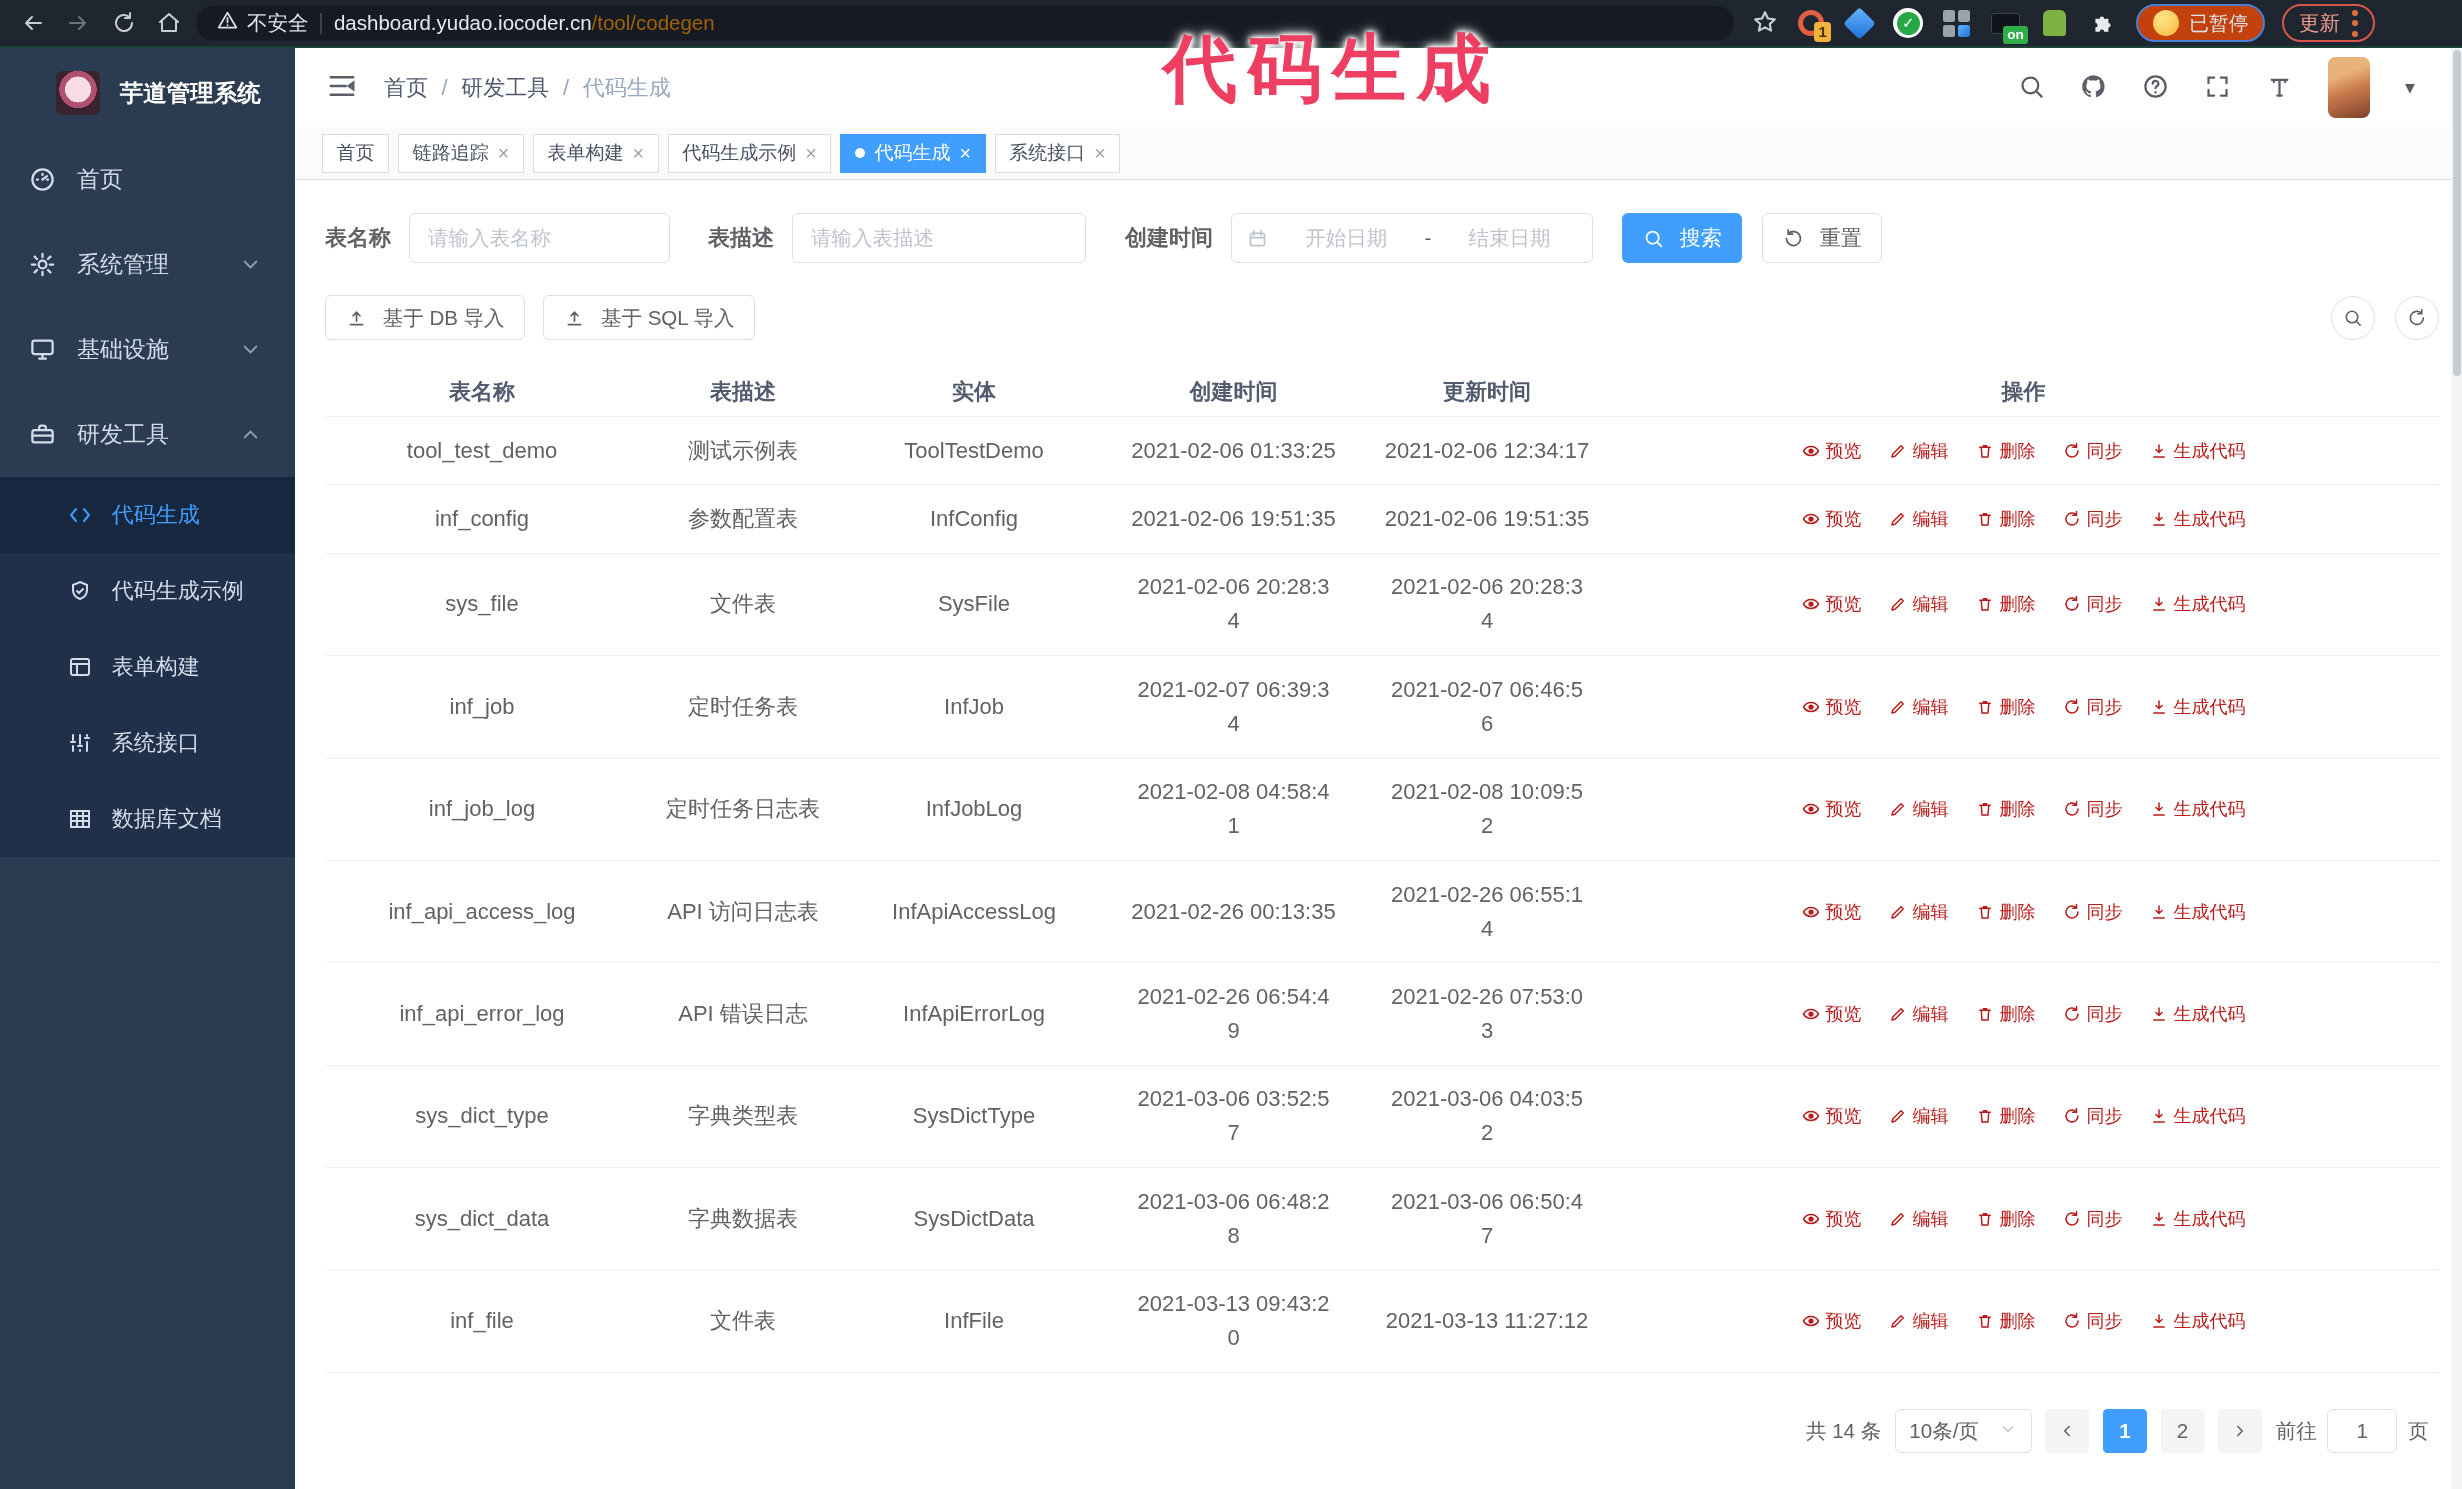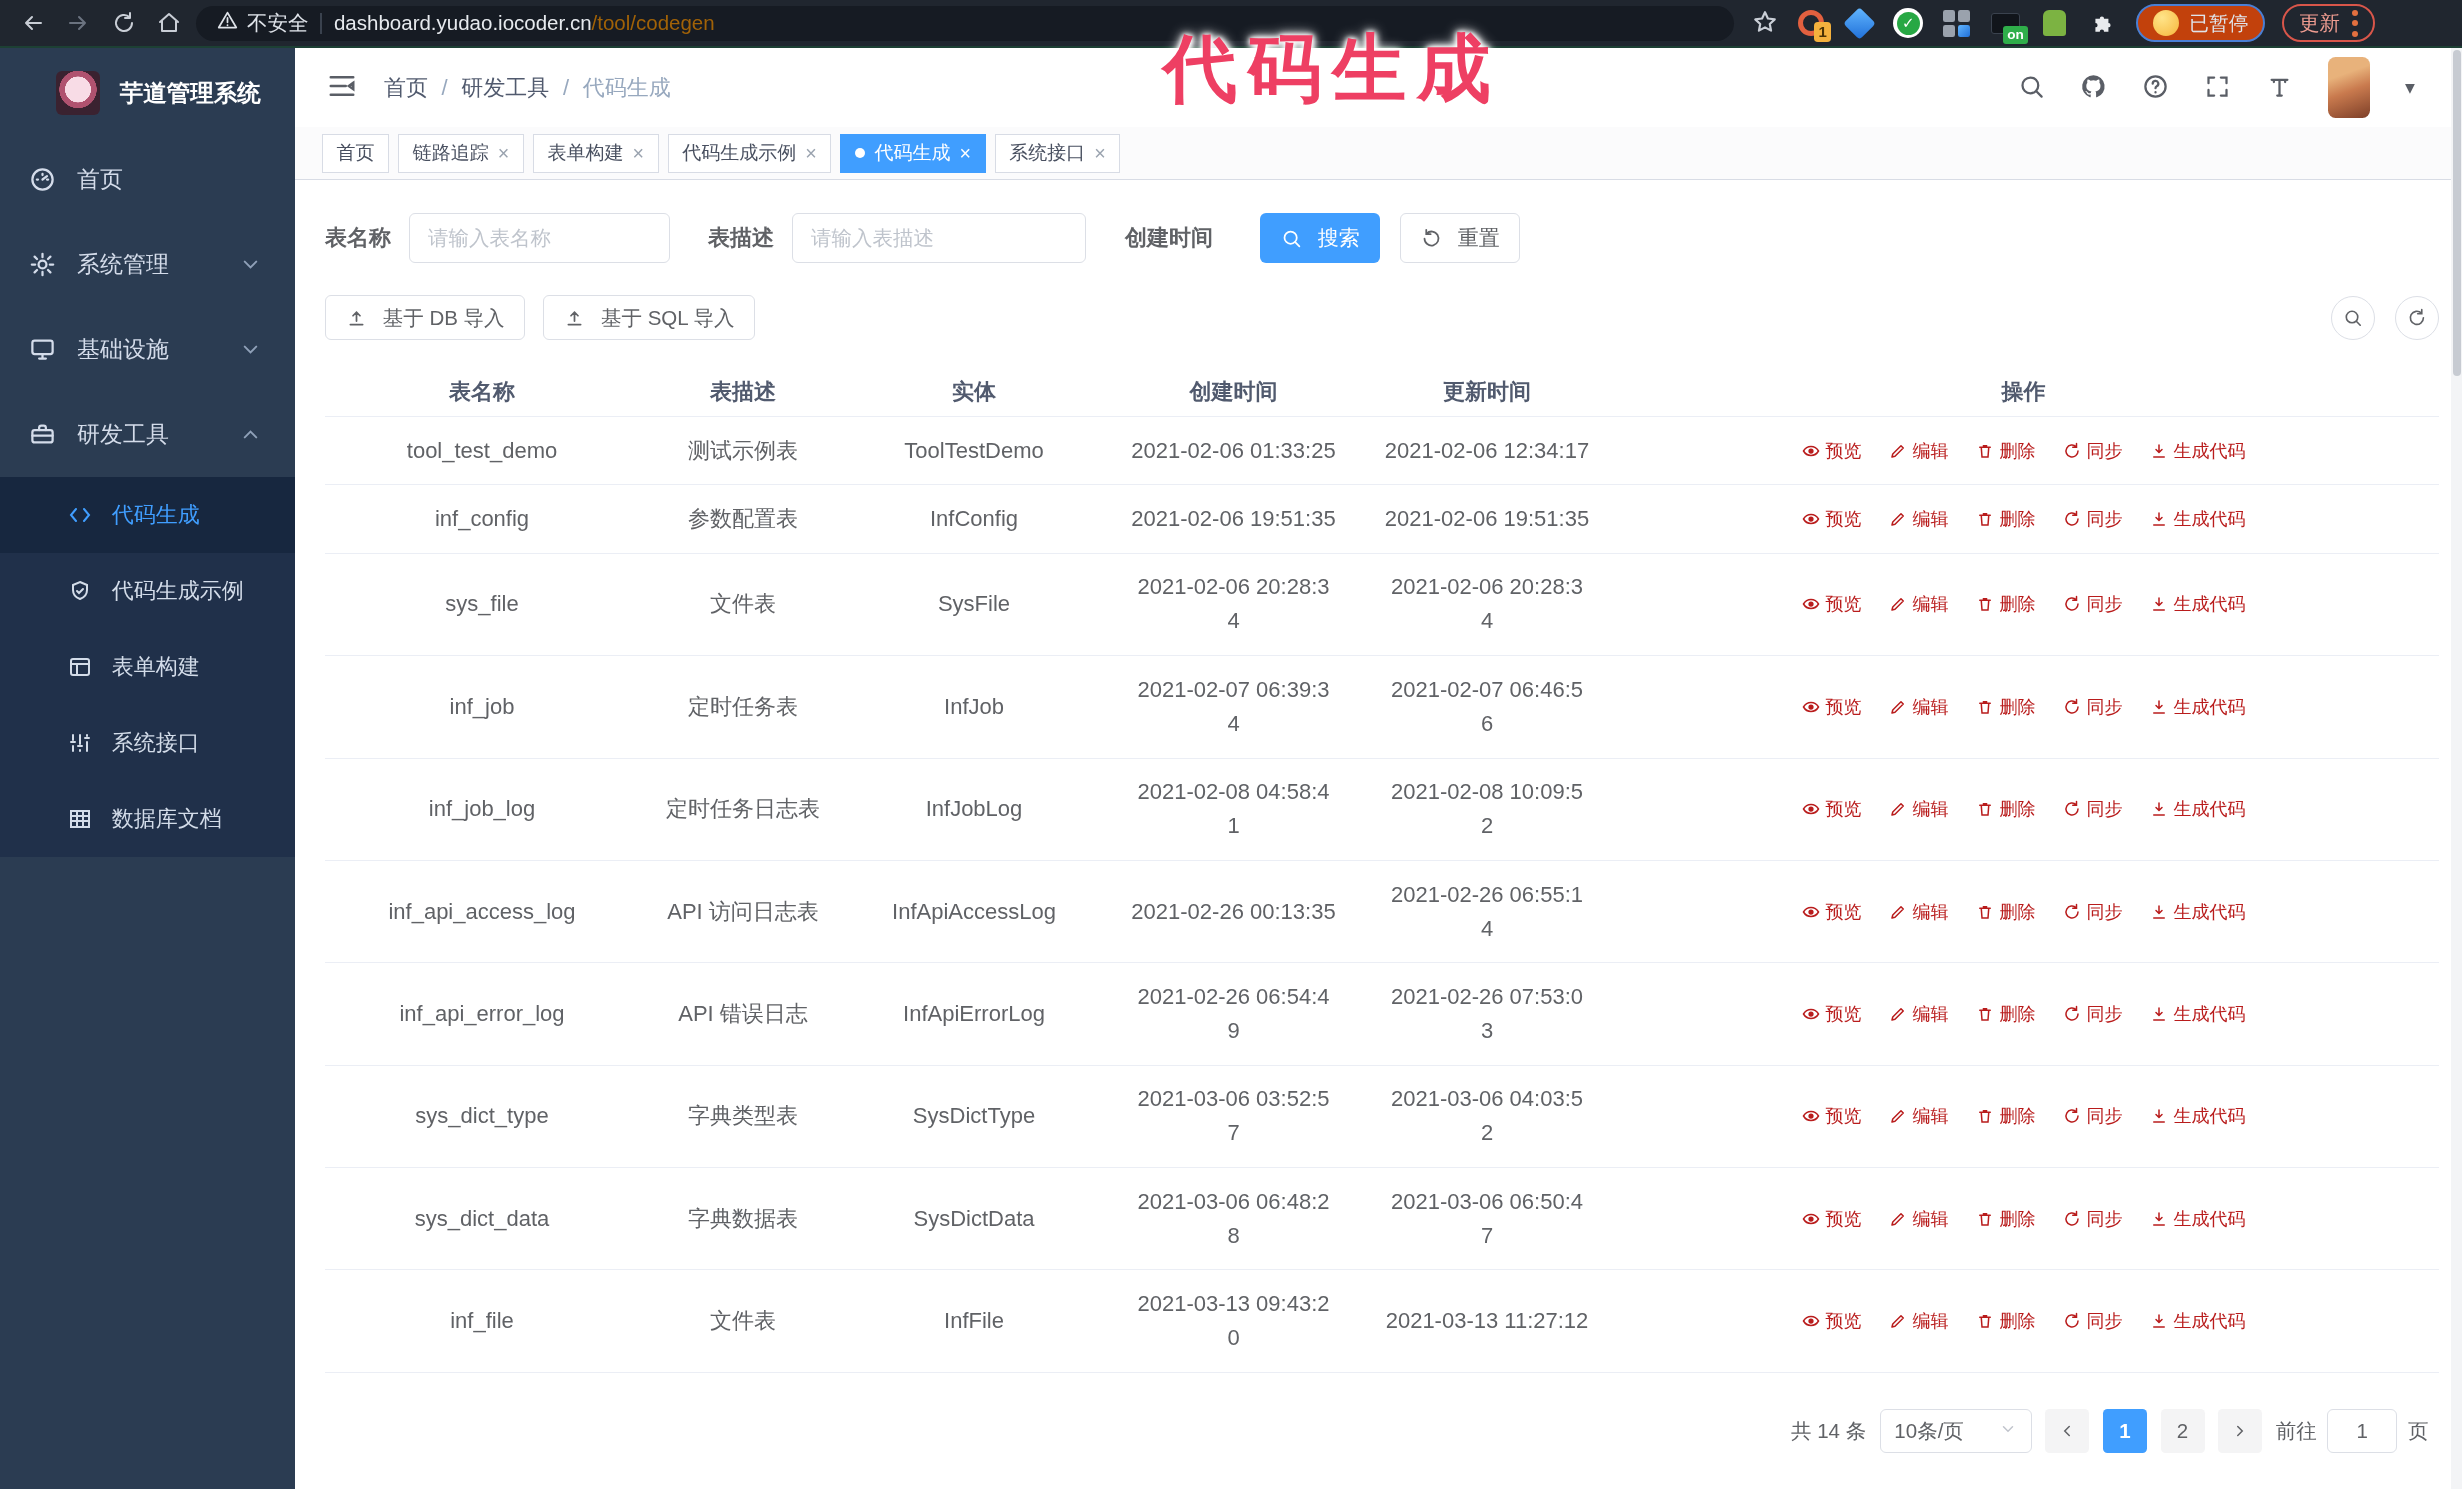--- a/index.html
+++ b/index.html
@@ -107,21 +107,21 @@
   .thead { display:flex; align-items:center; height:50px; border-bottom:1.5px solid #ebeef5; font-size:22px; font-weight:700; color:#515a6e; }
   .cell { text-align:center; line-height:34px; }
   .c1{width:314px;} .c2{width:208px;} .c3{width:254px;} .c4{width:265px;} .c5{width:242px;} .c6{flex:1;}
   .trow { display:flex; align-items:center; border-bottom:1.5px solid #ebeef5; font-size:22px; color:#606266; padding:16.7px 0; }
   .trow .date { white-space:pre-line; }
   .ops { display:flex; align-items:center; justify-content:center; gap:27px; color:#b91c1c; font-size:18px; }
   .op { display:inline-flex; align-items:center; gap:6px; cursor:pointer; white-space:nowrap; }
   .op svg { width:18px; height:18px; }
 
   .pagination { display:flex; align-items:center; justify-content:flex-end; gap:13.6px; margin:36px 10.6px 30px 0; font-size:20.5px; color:#606266; }
-  .size-select { width:152px; height:44px; border:1.5px solid #dcdfe6; border-radius:6px; display:flex; align-items:center; justify-content:space-between; padding:0 13.6px; background:#fff; cursor:pointer; }
+  .size-select { width:137px; height:44px; border:1.5px solid #dcdfe6; border-radius:6px; display:flex; align-items:center; justify-content:space-between; padding:0 13.6px; background:#fff; cursor:pointer; }
   .size-select .sel-caret svg { width:18px; height:18px; color:#c0c4cc; }
   .pg-btn { min-width:44px; height:44px; background:#f4f4f5; border-radius:4.5px; display:flex; align-items:center; justify-content:center; color:#606266; cursor:pointer; }
   .pg-btn svg { width:18px; height:18px; }
   .pg-btn.active { background:#409eff; color:#fff; font-weight:700; }
   .jump { display:flex; align-items:center; gap:10.6px; }
   .jump-input { width:70px; height:44px; border:1.5px solid #dcdfe6; border-radius:6px; display:flex; align-items:center; justify-content:center; background:#fff; }
 
   .v-scrollbar { position:absolute; right:0; top:48px; bottom:0; width:10.6px; background:#f3f4f6; }
   .v-thumb { position:absolute; top:1.5px; left:1.5px; width:7.6px; height:326px; border-radius:4.5px; background:#c7cbd2; }
 </style>
@@ -386,20 +386,31 @@
         <div class="search-row">
           <span class="form-label">表名称</span>
           <span class="inp name">
               <span class="ph">请输入表名称</span>
             </span>
           <span class="form-label">表描述</span>
           <span class="inp desc">
               <span class="ph">请输入表描述</span>
             </span>
           <span class="form-label">创建时间</span>
+          <span class="inp daterange">
+            <span class="cal">
+                <svg viewBox="0 0 24 24" fill="none" stroke="currentColor" stroke-width="2" stroke-linecap="round">
+                  <rect x="4" y="6" width="16" height="14" rx="2"></rect>
+                  <path d="M8 3v5M16 3v5M4 11h16"></path>
+                </svg>
+              </span>
+            <span class="ph">开始日期</span>
+            <span class="sep">-</span>
+            <span class="ph">结束日期</span>
+          </span>
           <span class="btn primary">
             <svg viewBox="0 0 24 24" fill="none" stroke="currentColor" stroke-width="2" stroke-linecap="round">
                 <circle cx="11" cy="11" r="7"></circle>
                 <path d="M16.5 16.5L21 21"></path>
               </svg>
             <span>搜索</span>
           </span>
           <span class="btn plain">
             <svg viewBox="0 0 24 24" fill="none" stroke="currentColor" stroke-width="2" stroke-linecap="round">
                 <path d="M4 12a8 8 0 1 0 2.4-5.7M6 2v5h5"></path>

